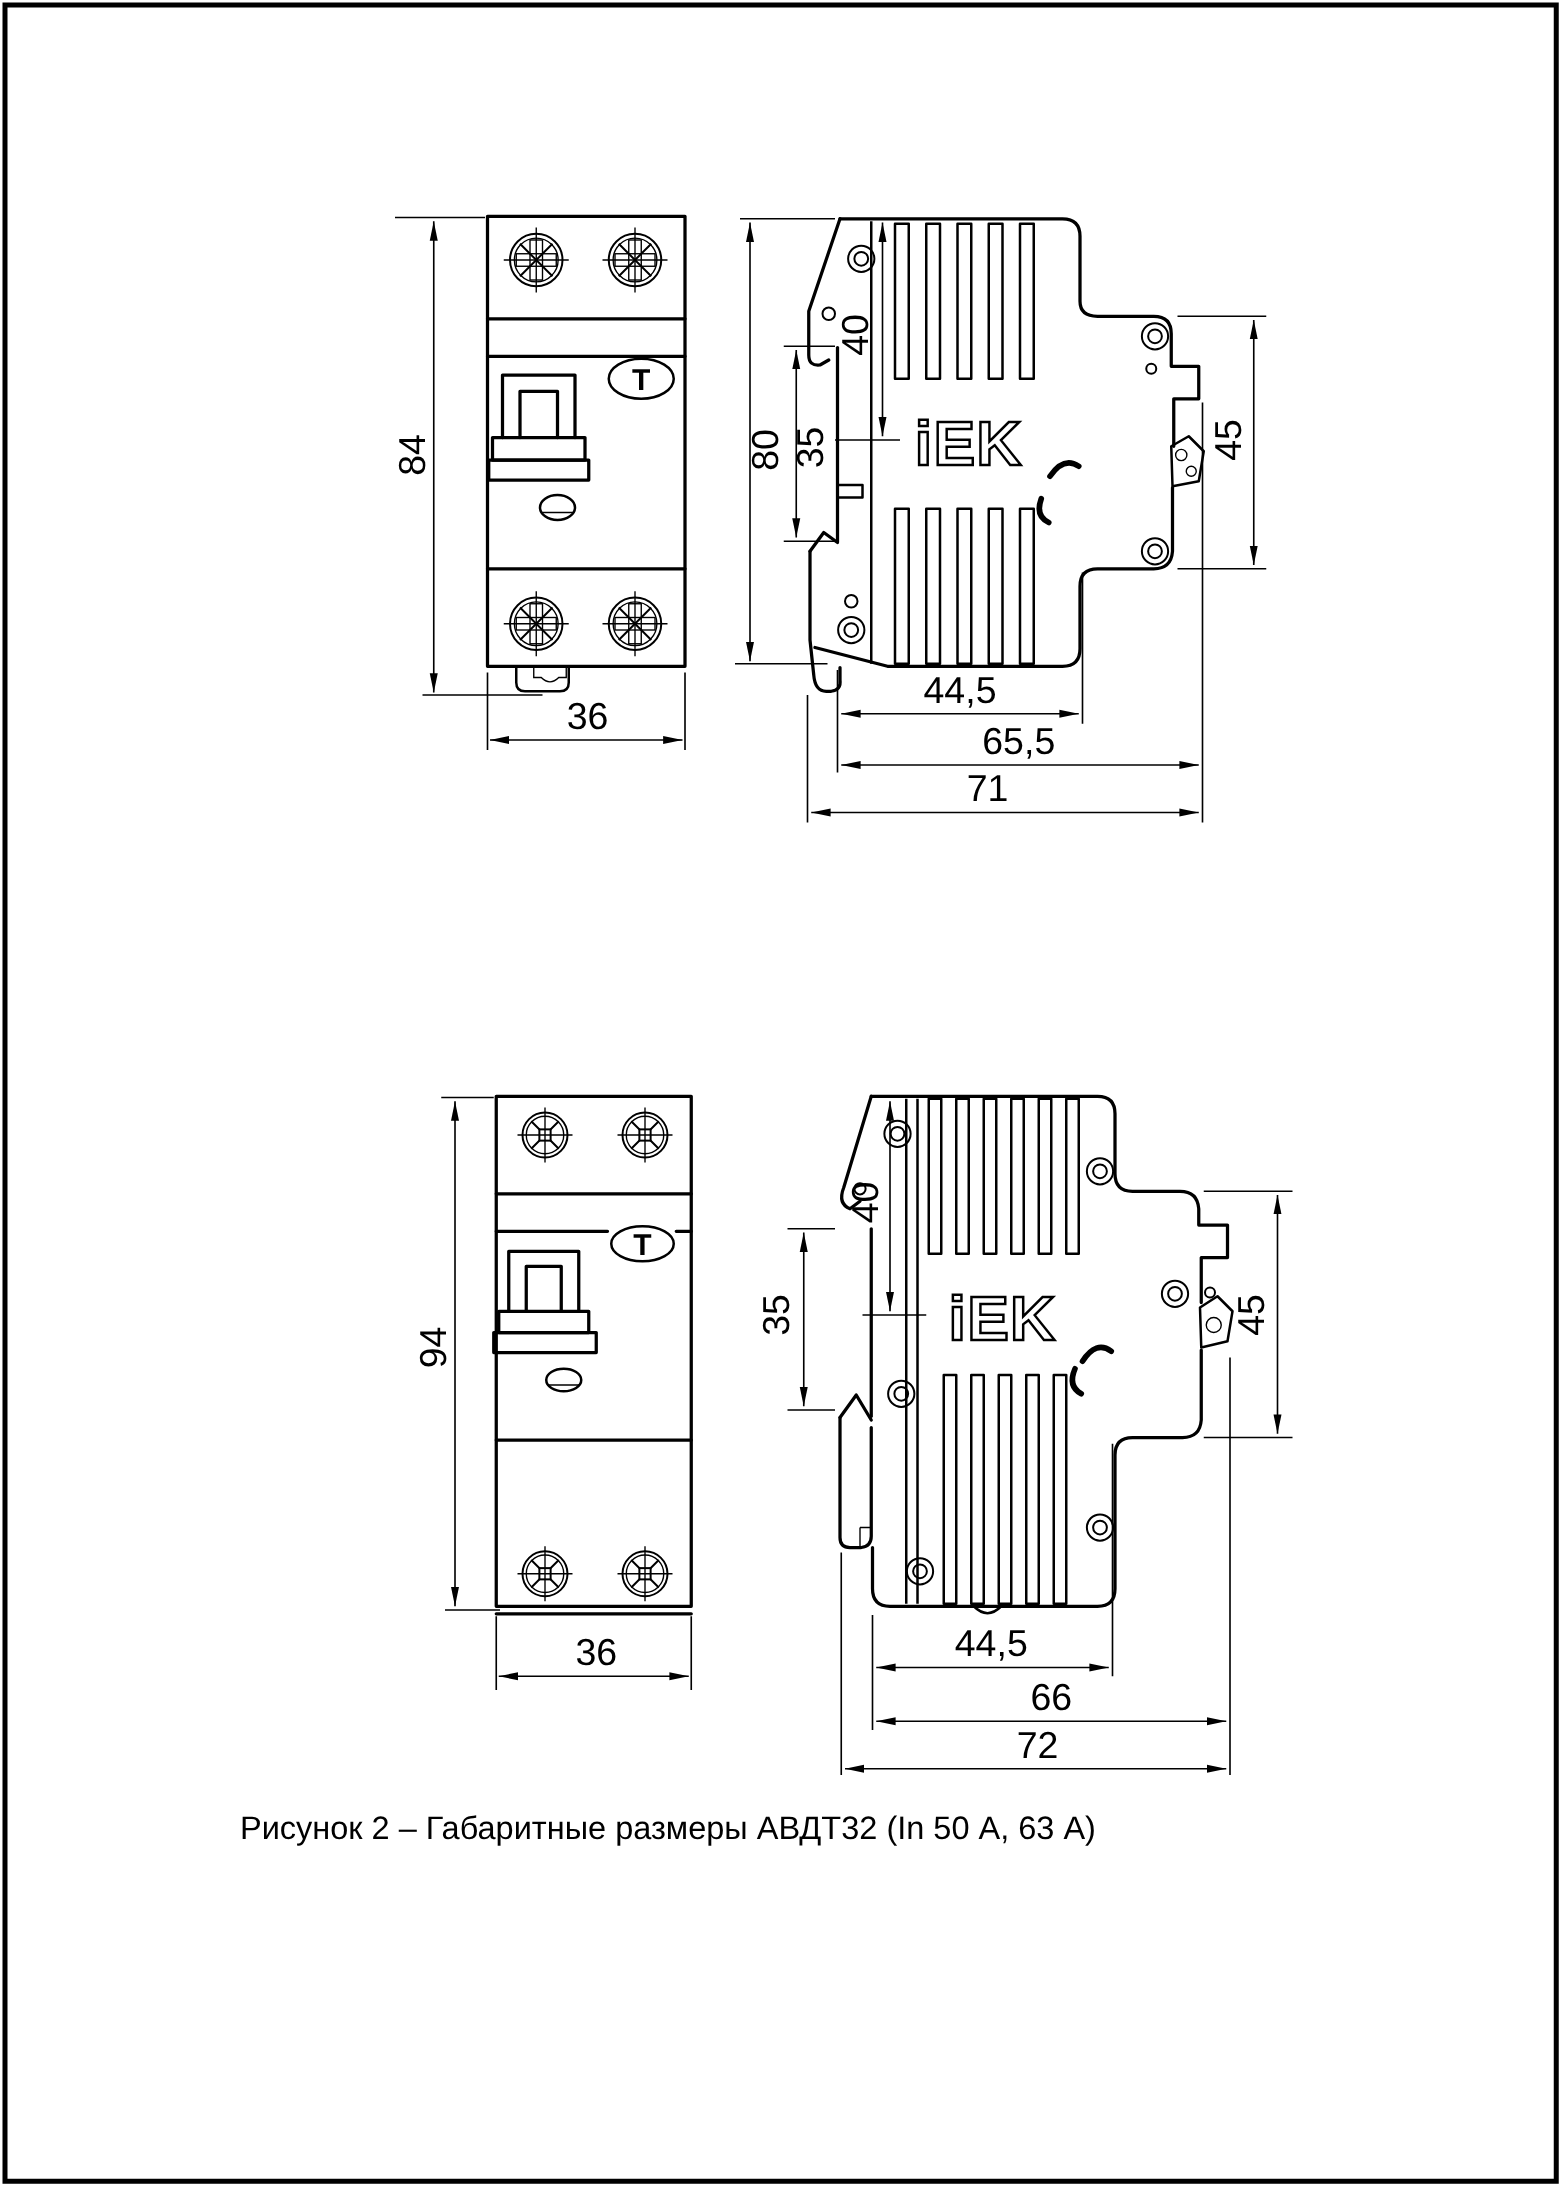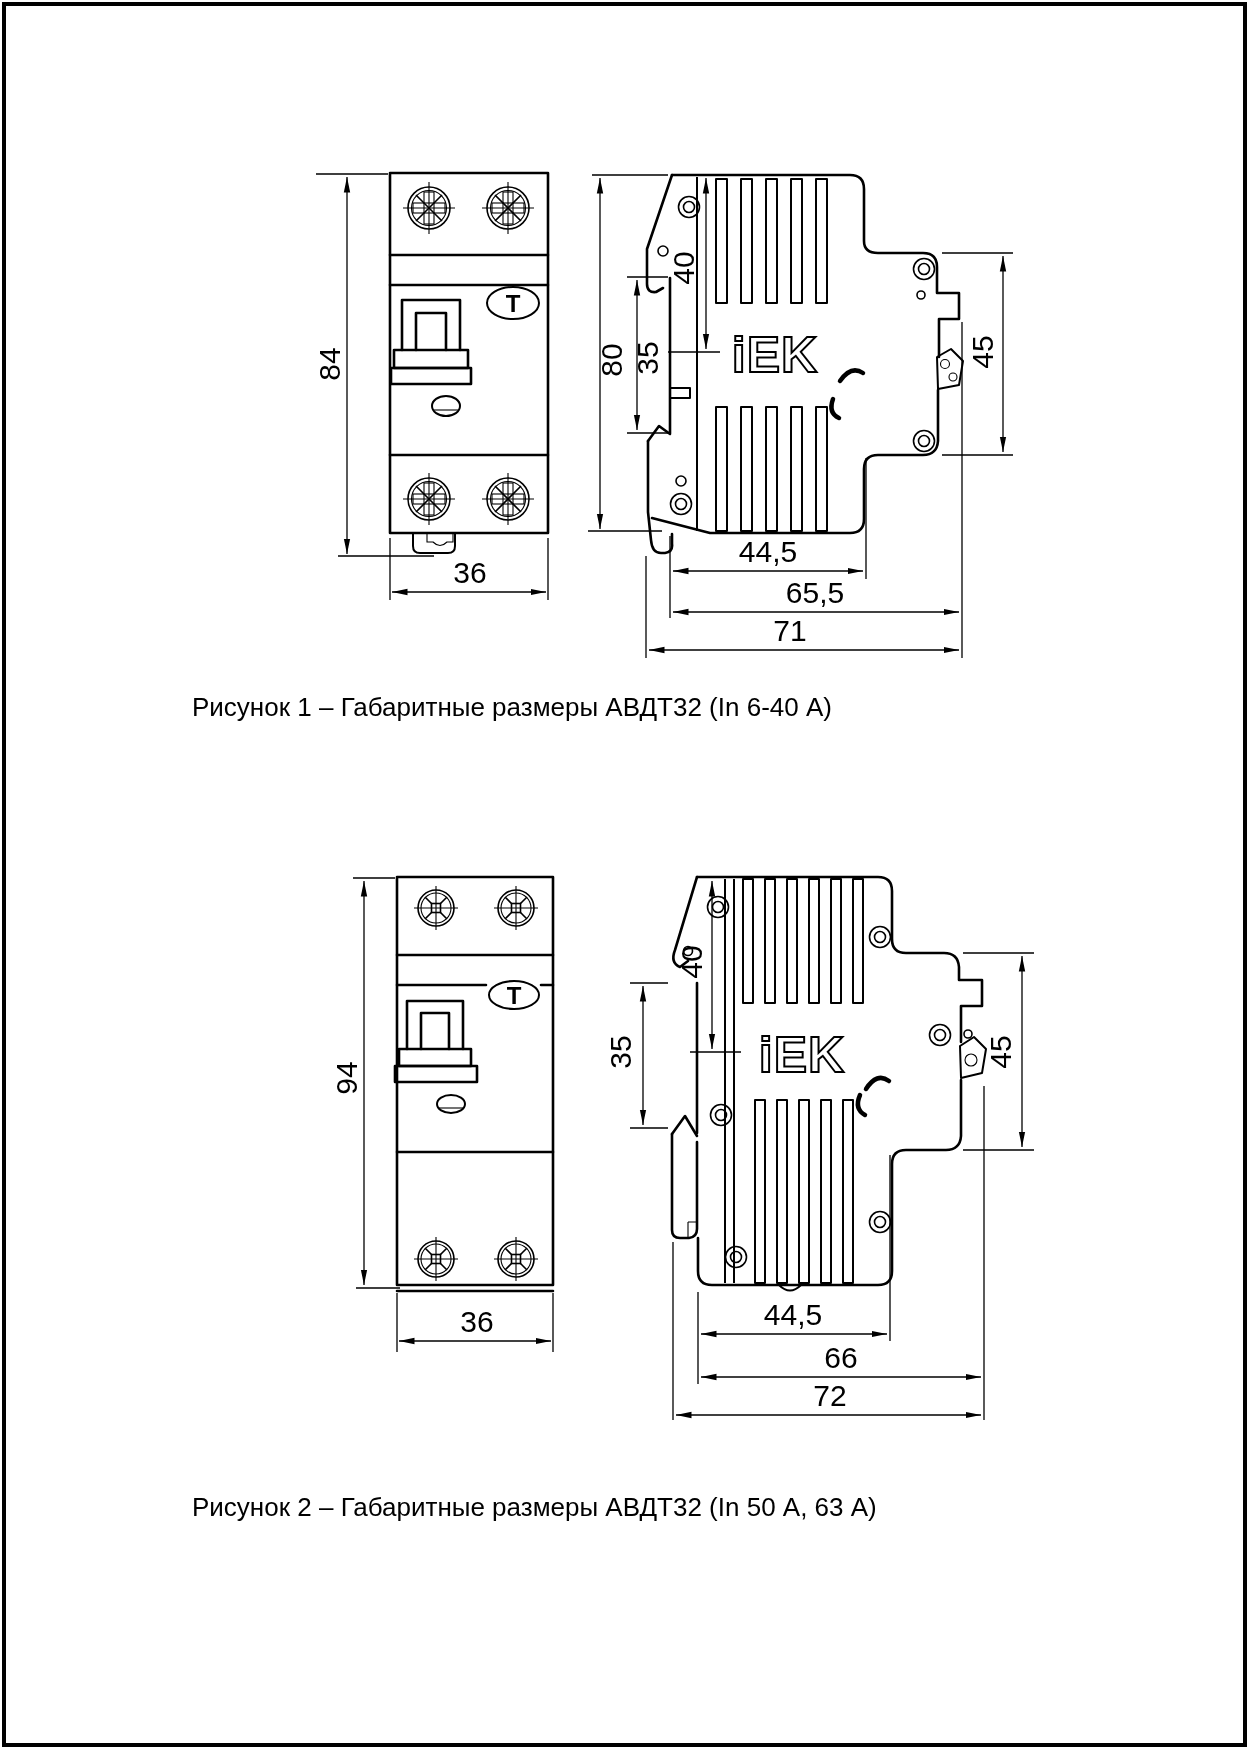--- a/index.html
+++ b/index.html
@@ -1,21 +1,21 @@
 <!DOCTYPE html>
 <html><head>
 <meta charset="utf-8">
 <style>
   html,body{margin:0;padding:0;background:#fff;}
   .page{position:relative;width:1249px;height:1749px;background:#fff;overflow:hidden;
         font-family:"Liberation Sans",sans-serif;}
   .frame{position:absolute;left:2px;top:2px;width:1237px;height:1737px;border:4px solid #000;}
   .caption{position:absolute;font-size:26px;color:#000;white-space:nowrap;}
   #cap1{left:192px;top:692px;}
-  #cap2{left:192px;top:1492px;}
+  #cap2{left:192px;top:1447px;}
   svg{position:absolute;left:0;top:0;}
   .o{fill:none;stroke:#000;stroke-width:2.6;stroke-linejoin:round;stroke-linecap:round;}
   .m{fill:none;stroke:#000;stroke-width:2;stroke-linejoin:round;}
   .s{fill:none;stroke:#000;stroke-width:1.6;}
   .h{fill:none;stroke:#000;stroke-width:1.1;}
   .d{fill:none;stroke:#000;stroke-width:1.3;}
   .cm{fill:none;stroke:#000;stroke-width:4.5;stroke-linecap:round;}
   text.dim{font:30px "Liberation Sans",sans-serif;fill:#000;text-anchor:middle;}
   text.logo{font:bold 50px "Liberation Sans",sans-serif;fill:#fff;stroke:#000;stroke-width:2;
             text-anchor:middle;letter-spacing:1px;}
@@ -288,15 +288,14 @@
         </g>
         <g>
           <path class="d" d="M673,1242 V1420"></path>
           <line class="d" x1="676" y1="1415" x2="981" y2="1415" marker-start="url(#arr)" marker-end="url(#arr)"></line>
           <text class="dim" x="830" y="1406">72</text>
         </g>
       </g>
     </g>
   </svg>
 
-  <div class="caption" id="cap1">Рисунок 1 – Габаритные размеры АВДТ32 (In 6-40 А)</div>
   <div class="caption" id="cap2">Рисунок 2 – Габаритные размеры АВДТ32 (In 50 А, 63 А)</div>
 </div>
 
 </body></html>

